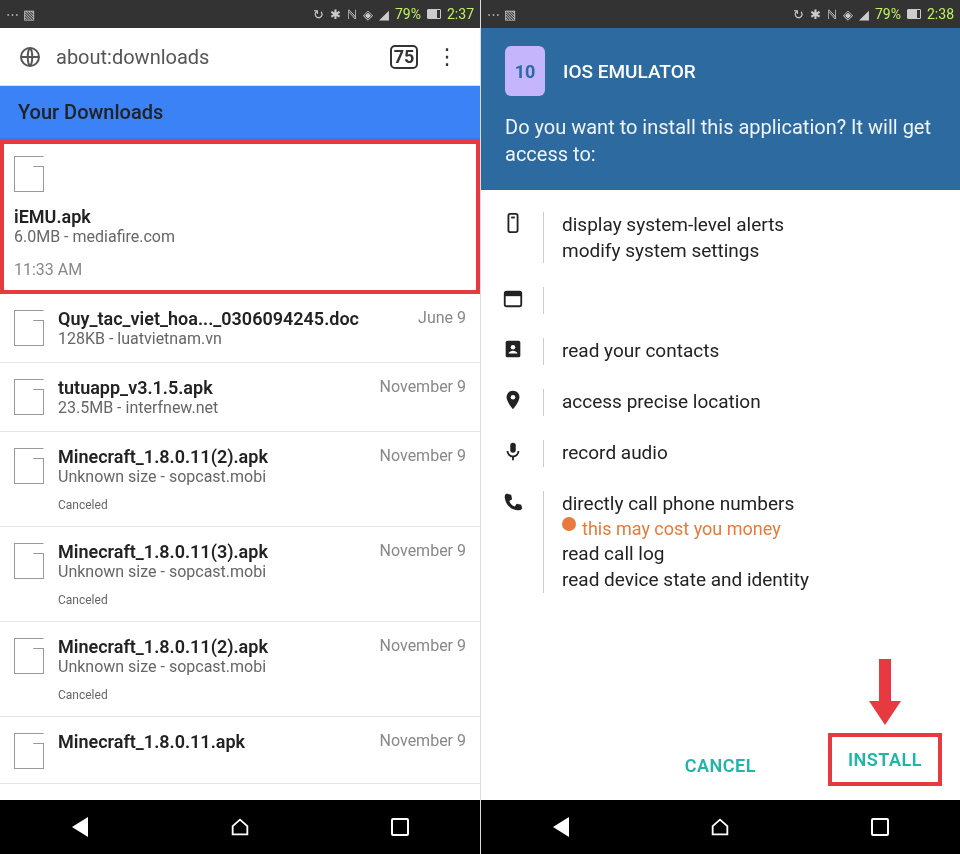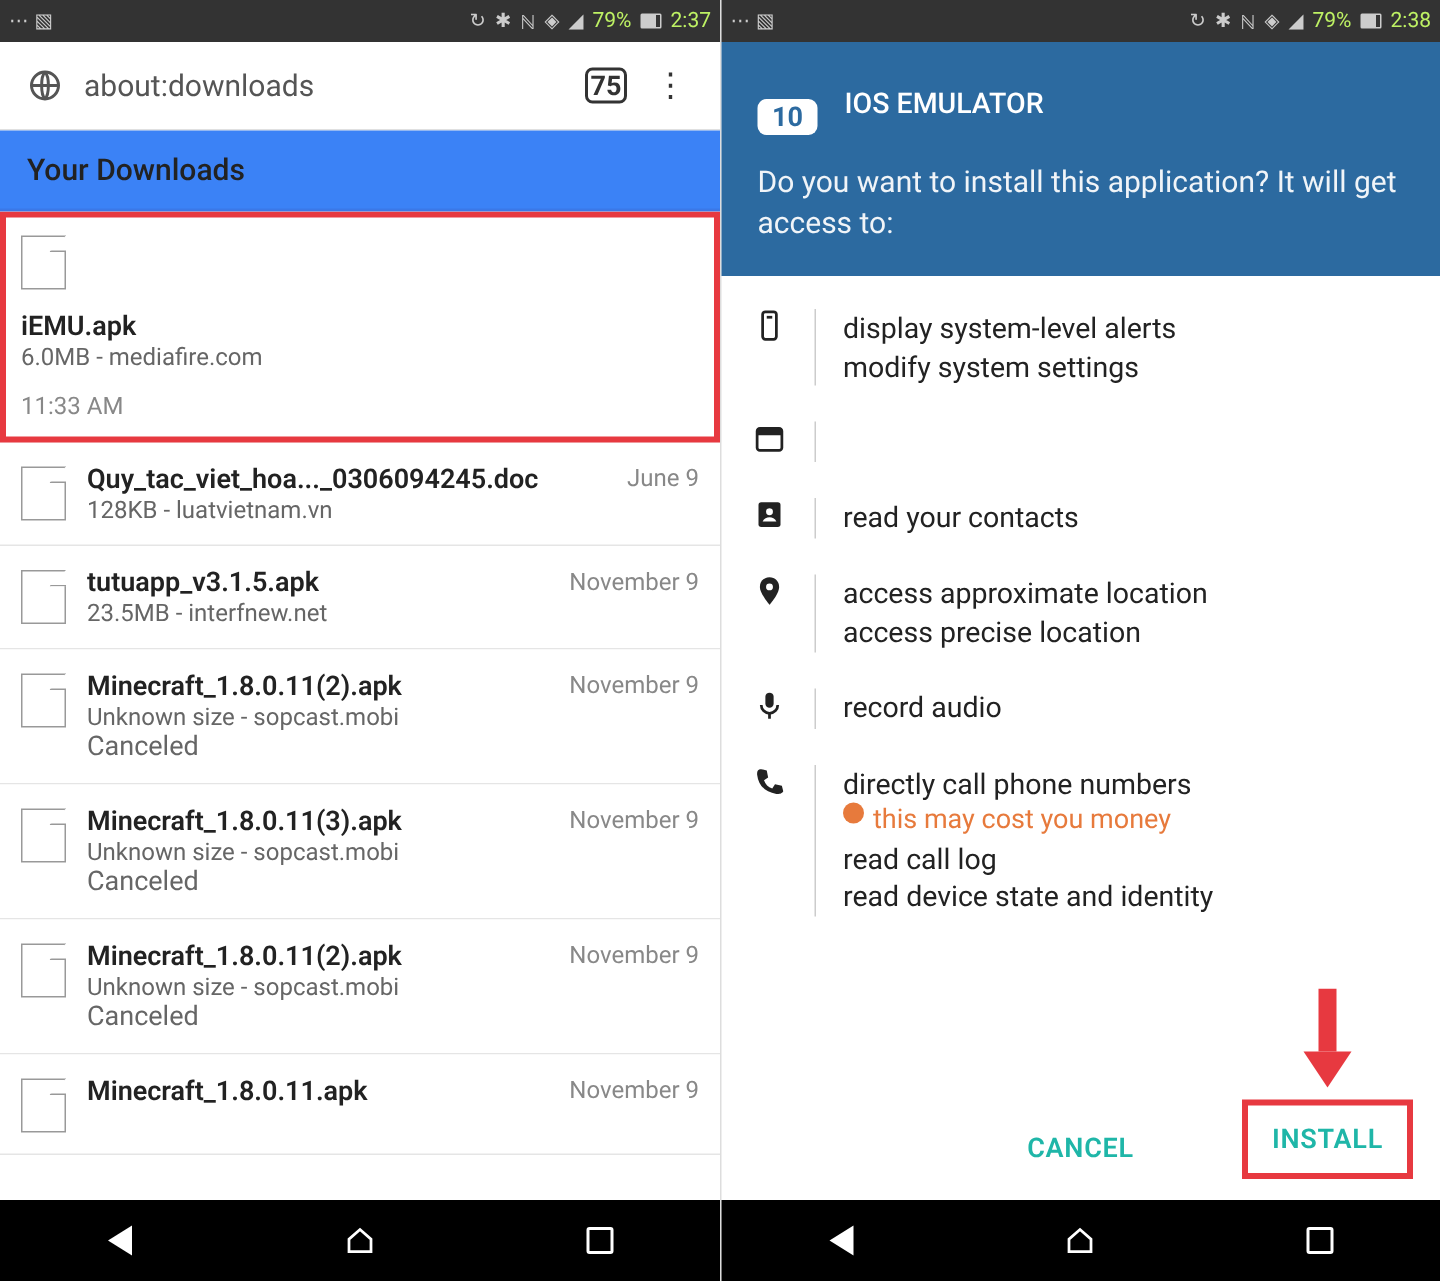--- a/index.html
+++ b/index.html
@@ -22,27 +22,27 @@
   .kebab { font-size: 22px; color: #333; padding: 0 4px; }
   .section-hdr { background: #3b82f6; padding: 14px 18px; font-size: 20px; font-weight: 500; color: #222; border-bottom: 2px solid #3b78e7; }
   .dl-list { flex: 1; overflow: hidden; }
   .dl-item { display: flex; gap: 14px; padding: 14px 14px; border-bottom: 1px solid #e5e5e5; align-items: flex-start; background:#fff; }
   .dl-item.highlighted { outline: 4px solid #e73940; outline-offset: -4px; flex-direction: column; }
   .file-icon { width: 30px; height: 36px; border: 1px solid #999; background: #fff; position: relative; flex-shrink: 0; margin-top:2px; }
   .file-icon::after { content: ""; position: absolute; top: -1px; right: -1px; width: 10px; height: 10px; border-left: 1px solid #999; border-bottom: 1px solid #999; background: #fff; clip-path: polygon(100% 0,100% 100%,0 100%); }
   .dl-main { flex: 1; min-width: 0; }
   .dl-name { font-size: 18px; font-weight: 600; color: #222; white-space: nowrap; overflow: hidden; text-overflow: ellipsis; }
   .dl-sub { font-size: 16px; color: #666; }
-  .dl-status { font-size: 18px; color: #666; }
+  .dl-status { font-size: 12px; color: #666; margin-top: 12px; }
   .dl-time { font-size: 16px; color: #888; text-align: right; white-space: nowrap; }
 
   
   .inst-header { background: #2c6aa0; color: #fff; padding: 18px 24px 22px; }
   .inst-title-row { display: flex; align-items: center; gap: 18px; margin-bottom: 18px; }
-  .app-icon { width: 40px; height: 24px; background: #ffffff; border-radius: 6px; display: flex; align-items: center; justify-content: center; color: #2c6aa0; font-size: 18px; font-weight: 700; margin-top: 20px; }
+  .app-icon { width: 40px; height: 50px; background: #c4b5fd; border-radius: 6px; display: flex; align-items: center; justify-content: center; color: #2c6aa0; font-size: 18px; font-weight: 700; }
   .inst-title { font-size: 19px; font-weight: 500; }
   .inst-prompt { font-size: 20px; line-height: 1.35; color: #f0f4f8; }
   .perm-list { padding: 22px 20px 0; flex: 1; }
   .perm-row { display: flex; align-items: flex-start; gap: 18px; margin-bottom: 24px; }
   .perm-icon { width: 24px; flex-shrink: 0; font-size: 20px; color: #222; text-align:center; }
   .perm-divider { width: 1px; align-self: stretch; background: #ccc; }
   .perm-text { font-size: 19px; color: #222; line-height: 1.35; }
   .perm-warning { display: flex; align-items: flex-start; gap: 6px; color: #e77a3c; font-size: 18px; }
   .perm-warning .coin { width: 14px; height: 14px; background: #e77a3c; border-radius: 50%; }
   .inst-actions { display: flex; justify-content: flex-end; align-items: flex-end; gap: 22px; padding: 6px 18px 14px; }
@@ -223,21 +223,20 @@
             <div>read your contacts</div>
           </div>
         </div>
         <div class="perm-row">
           <div class="perm-icon"><svg width="22" height="22" viewBox="0 0 24 24" fill="#222">
               <path d="M12 2c-4 0-7 3-7 7 0 5 7 13 7 13s7-8 7-13c0-4-3-7-7-7z"></path>
               <circle cx="12" cy="9" r="2.5" fill="#fff"></circle>
             </svg></div>
           <div class="perm-divider"></div>
           <div class="perm-text">
-            <div>access approximate location</div>
             <div>access precise location</div>
           </div>
         </div>
         <div class="perm-row">
           <div class="perm-icon"><svg width="22" height="22" viewBox="0 0 24 24" fill="#222">
               <rect x="9" y="3" width="6" height="11" rx="3"></rect>
               <path d="M6 12a6 6 0 0 0 12 0" fill="none" stroke="#222" stroke-width="2"></path>
               <line x1="12" y1="18" x2="12" y2="22" stroke="#222" stroke-width="2"></line>
             </svg></div>
           <div class="perm-divider"></div>

